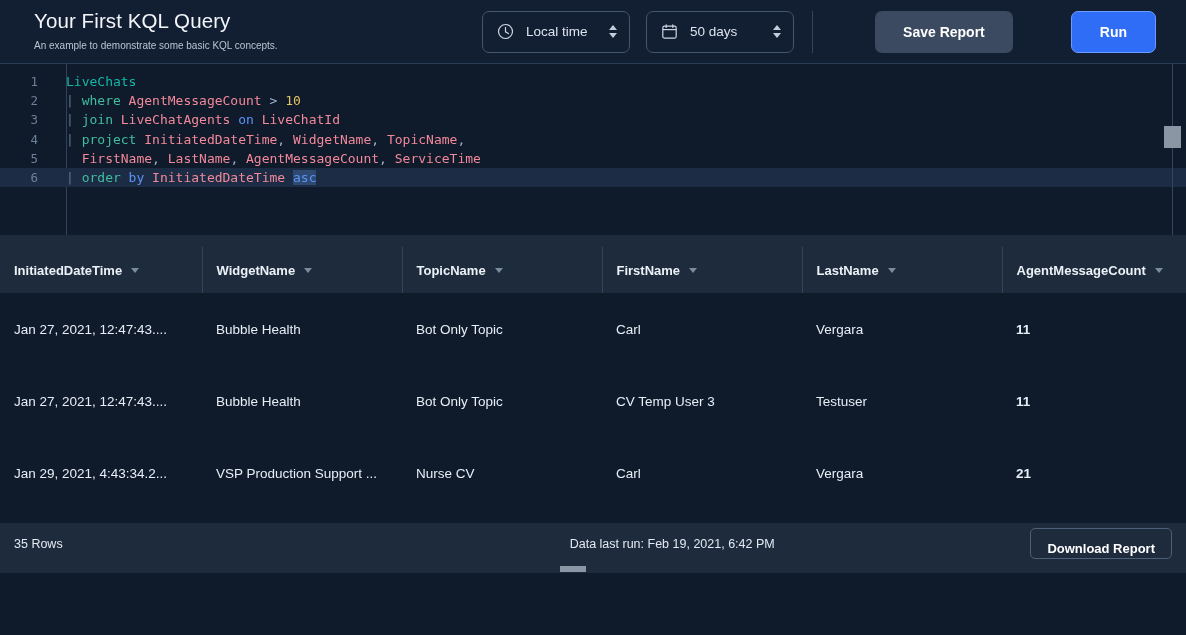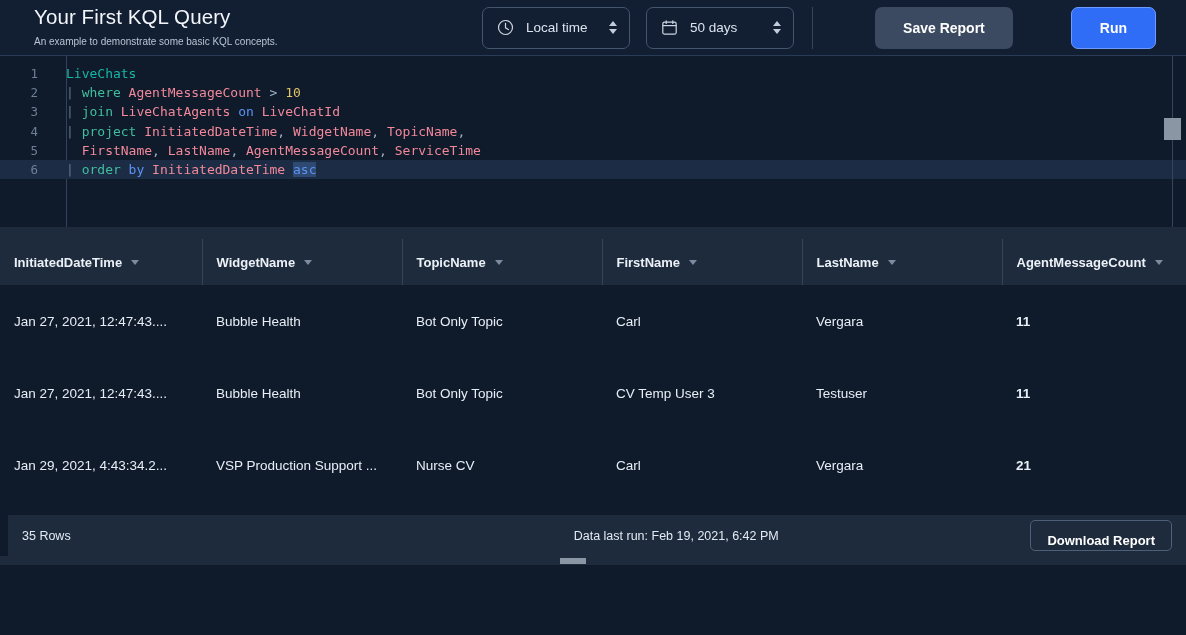--- a/index.html
+++ b/index.html
@@ -6,21 +6,21 @@
   html, body {
     width: 1186px; height: 635px;
     background: #0f1a2b;
     font-family: "Liberation Sans", sans-serif;
     overflow: hidden;
   }
 
   
   .header {
     position: relative;
-    height: 56px;
+    height: 64px;
     background: #121e32;
     border-bottom: 1px solid #2a3c55;
     display: flex;
     align-items: center;
     justify-content: space-between;
     padding: 0 30px 0 34px;
   }
   .title-block { padding-bottom: 2px; }
   .page-title {
     font-size: 20.5px;
@@ -196,21 +196,21 @@
     color: #e8eef6;
     vertical-align: middle;
     white-space: nowrap;
     overflow: hidden;
   }
   td.num { font-weight: bold; }
 
   
   .footer {
     position: absolute;
-    left: 8px; right: 0; bottom: 9px;
+    left: 0; right: 0; bottom: 9px;
     height: 41px;
     background: #1e2b3d;
     display: flex;
     align-items: center;
     padding: 0 14px 0 14px;
   }
   .rows-count { font-size: 12.5px; color: #e3eaf3; width: 300px; }
   .last-run {
     flex: 1; text-align: center;
     font-size: 12.5px; color: #e3eaf3;

